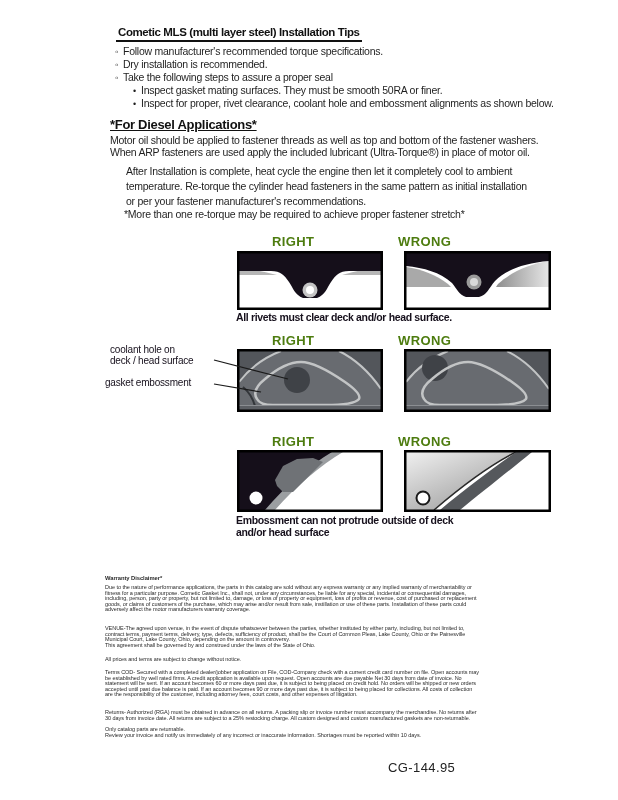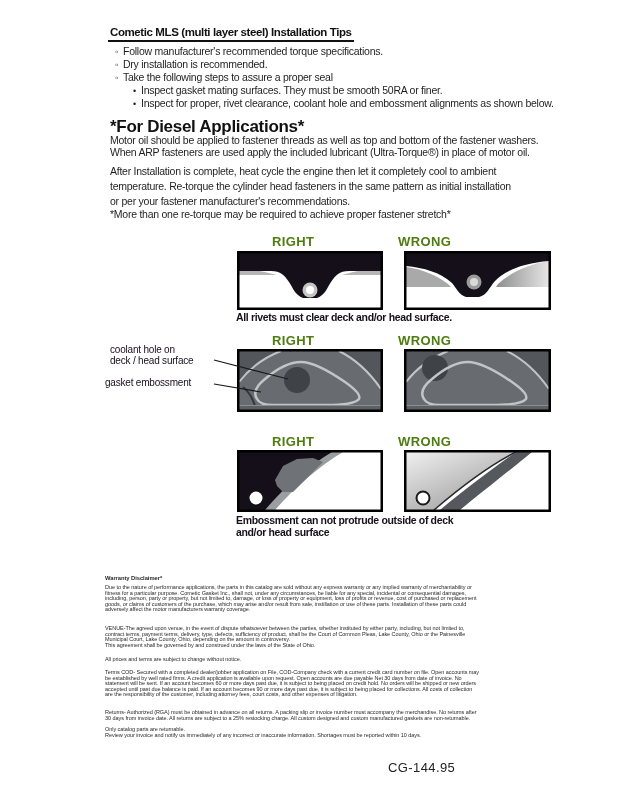--- a/index.html
+++ b/index.html
@@ -7,53 +7,53 @@
         font-family:"Liberation Sans", sans-serif;color:#222;}
   .abs{position:absolute;}
   .title{font-size:11.5px;font-weight:bold;letter-spacing:-0.4px;color:#111;
          border-bottom:2px solid #111;padding:0 2px 2px 2px;margin:0;display:inline-block;}
   .body-txt{font-size:10.5px;letter-spacing:-0.25px;color:#1f1f1f;}
   .bullets .row{position:relative;height:13px;line-height:13px;}
   .marker{display:inline-block;width:8px;}
   .b-open::before{content:"◦";font-size:10px;}
   .b-fill::before{content:"•";font-size:9px;}
   .preline{white-space:pre-line;}
-  .h2{font-size:17px;font-weight:bold;letter-spacing:-0.3px;color:#111;}
+  .h2{font-size:13px;font-weight:bold;letter-spacing:-0.3px;color:#111;text-decoration:underline;}
   .rw-label{font-size:13px;font-weight:600;letter-spacing:0.4px;color:#4d7c0f;}
   .caption{font-size:10.5px;font-weight:bold;letter-spacing:-0.35px;color:#16101c;line-height:11.5px;}
   .diagram-label{font-size:10px;letter-spacing:-0.2px;color:#16101c;text-align:left;line-height:11px;}
   .legal{font-size:5.5px;line-height:5.5px;letter-spacing:-0.05px;color:#2a2a2a;white-space:pre-line;width:412px;}
   .legal-h{font-weight:bold;font-size:5.8px;}
   .footer-code{font-size:13px;letter-spacing:0.4px;color:#222;}
   svg{display:block;}
 </style>
 </head>
 <body>
 
 <div class="page">
 
-  <div class="abs" style="left:108px;top:22px;">
+  <div class="abs" style="left:116px;top:22px;">
     <h1 class="title">Cometic MLS (multi layer steel) Installation Tips</h1>
   </div>
 
   <div class="abs bullets body-txt" style="left:115px;top:45px;width:470px;">
     <div class="row"><span class="marker b-open"></span><span>Follow manufacturer's recommended torque specifications.</span></div>
     <div class="row"><span class="marker b-open"></span><span>Dry installation is recommended.</span></div>
     <div class="row"><span class="marker b-open"></span><span>Take the following steps to assure a proper seal</span></div>
     <div class="row" style="padding-left:18px;"><span class="marker b-fill"></span><span>Inspect gasket mating surfaces.  They must be smooth 50RA or finer.</span></div>
     <div class="row" style="padding-left:18px;"><span class="marker b-fill"></span><span>Inspect for proper, rivet clearance, coolant hole and embossment alignments as shown below.</span></div>
   </div>
 
   <div class="abs h2" style="left:110px;top:117px;">*For Diesel Applications*</div>
   <div class="abs body-txt preline" style="left:110px;top:134px;line-height:12.2px;">Motor oil should be applied to fastener threads as well as top and bottom of the fastener washers.
 When ARP fasteners are used apply the included lubricant (Ultra-Torque®) in place of motor oil.</div>
-  <div class="abs body-txt preline" style="left:110px;top:164px;line-height:14.8px;">After Installation is complete, heat cycle the engine then let it completely cool to ambient
+  <div class="abs body-txt preline" style="left:126px;top:164px;line-height:14.8px;">After Installation is complete, heat cycle the engine then let it completely cool to ambient
 temperature. Re-torque the cylinder head fasteners in the same pattern as initial installation
 or per your fastener manufacturer's recommendations.</div>
-  <div class="abs body-txt" style="left:110px;top:208px;">*More than one re-torque may be required to achieve proper fastener stretch*</div>
+  <div class="abs body-txt" style="left:124px;top:208px;">*More than one re-torque may be required to achieve proper fastener stretch*</div>
 
   <div class="abs rw-label" style="left:272px;top:234px;">RIGHT</div>
   <div class="abs rw-label" style="left:398px;top:234px;">WRONG</div>
 
   <div class="abs" style="left:237px;top:251px;">
     <svg width="146" height="59" viewBox="0 0 146 59">
       <rect width="146" height="59" fill="#ffffff"></rect>
       <path d="M2,24 L2,16 C15,18 28,21 40,24 Z" fill="#b6b6b6"></path>
       <path d="M144,24 L144,15 C130,17 117,21 105,24 Z" fill="#b6b6b6"></path>
       <path d="M2,2 H144 V20 L112,20 C102,20 99,24 94,31 C90,37 88,44 80,47 L66,47 C58,44 56,37 52,31 C47,24 44,20 34,20 L2,20 Z" fill="#150f1a"></path>

